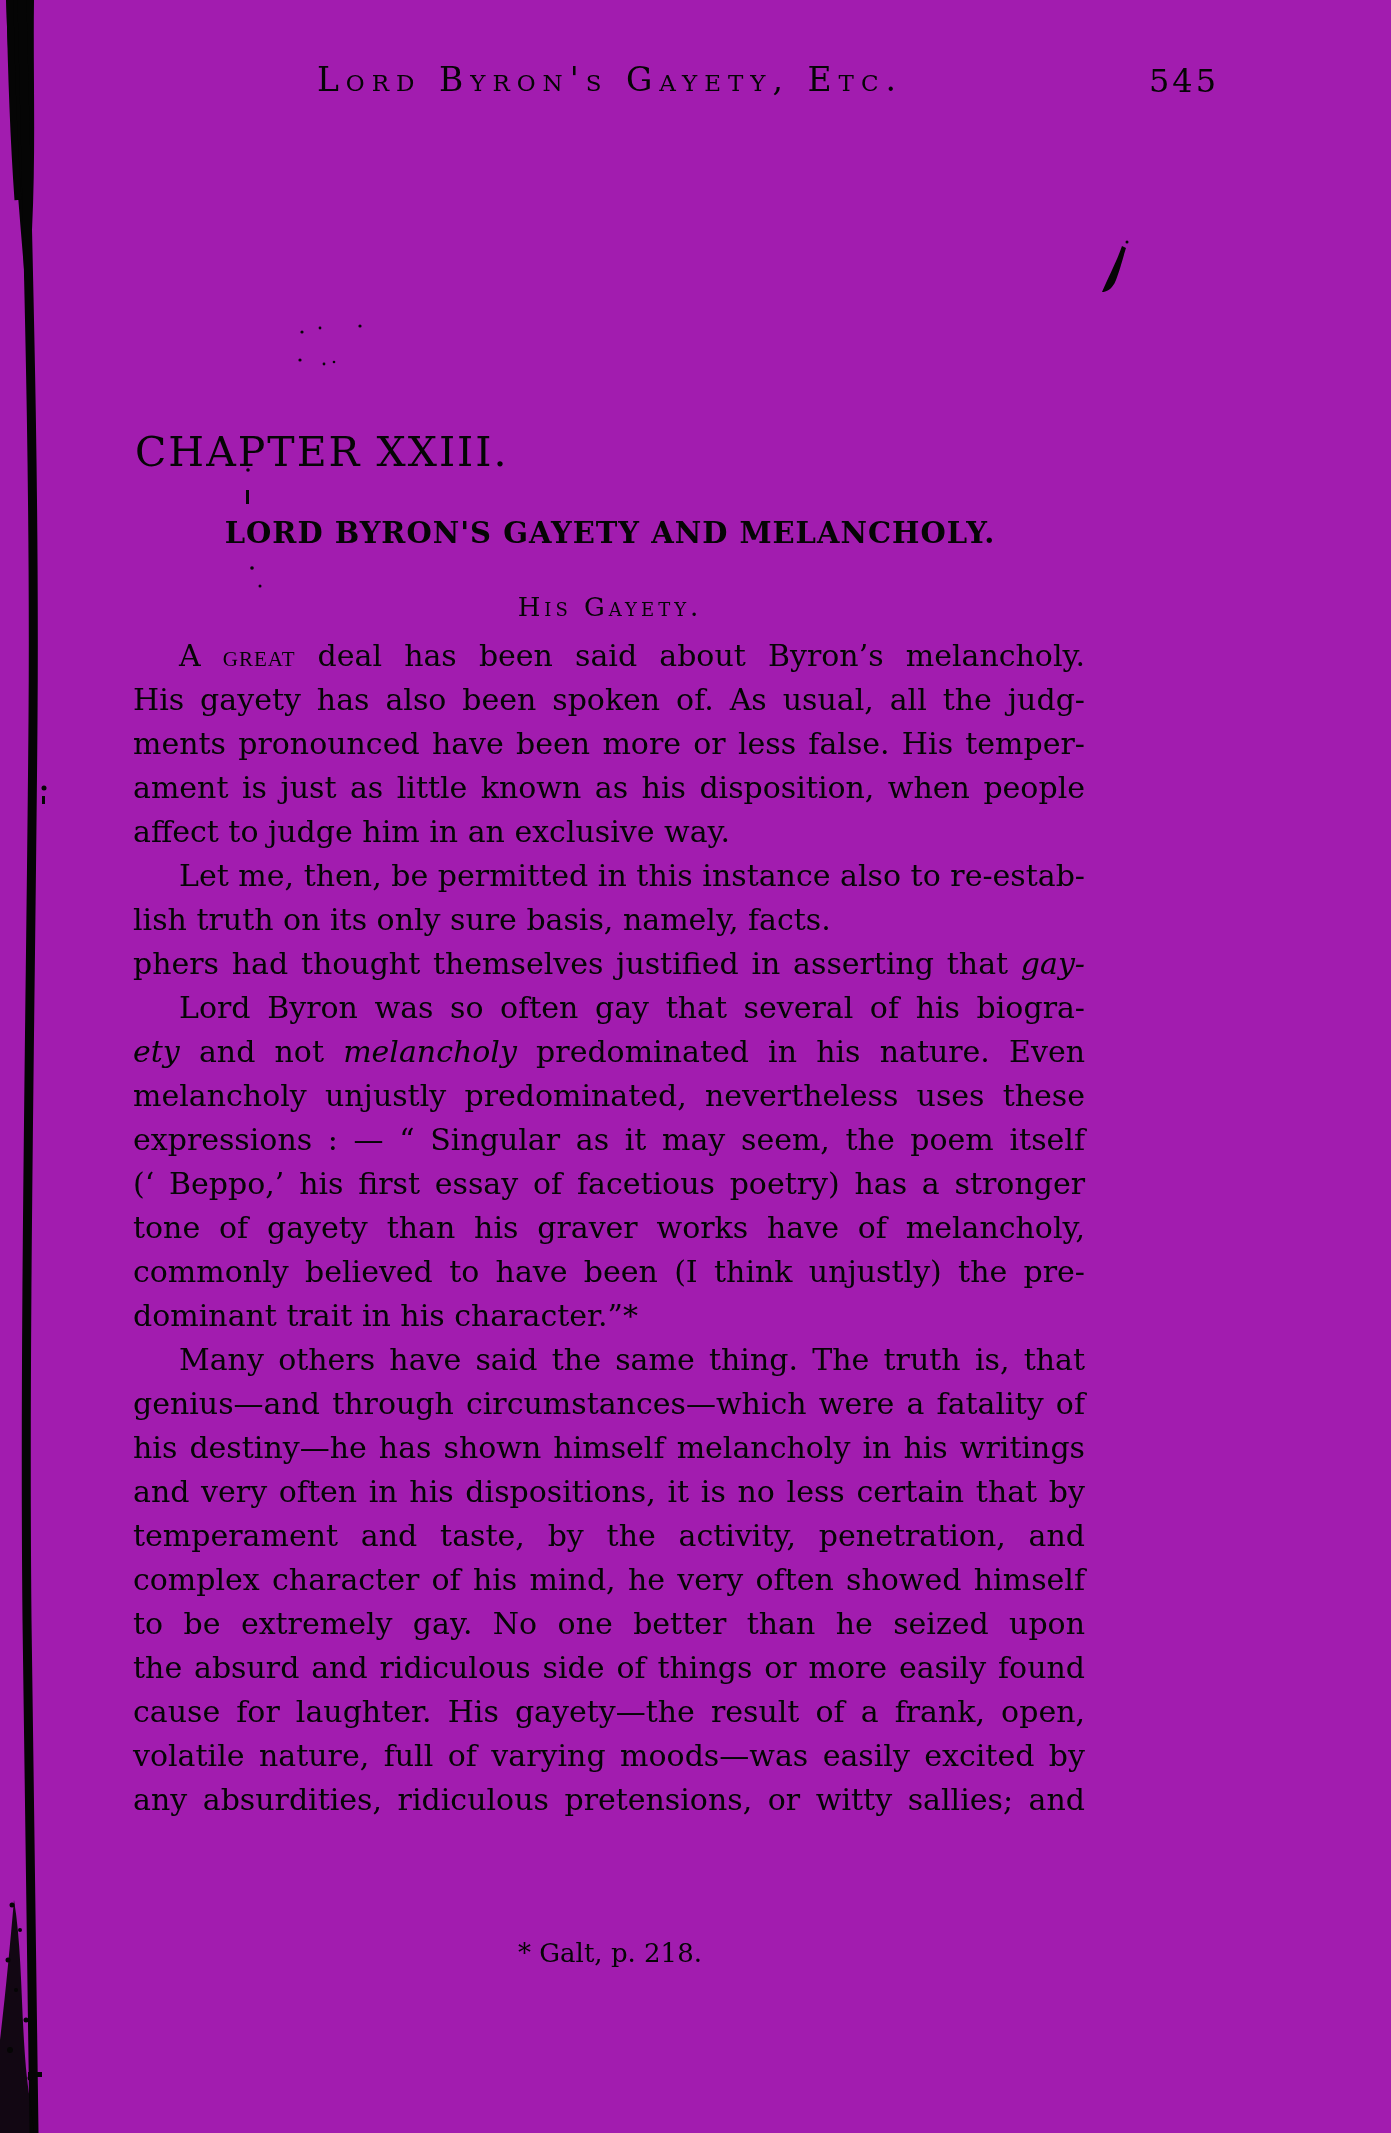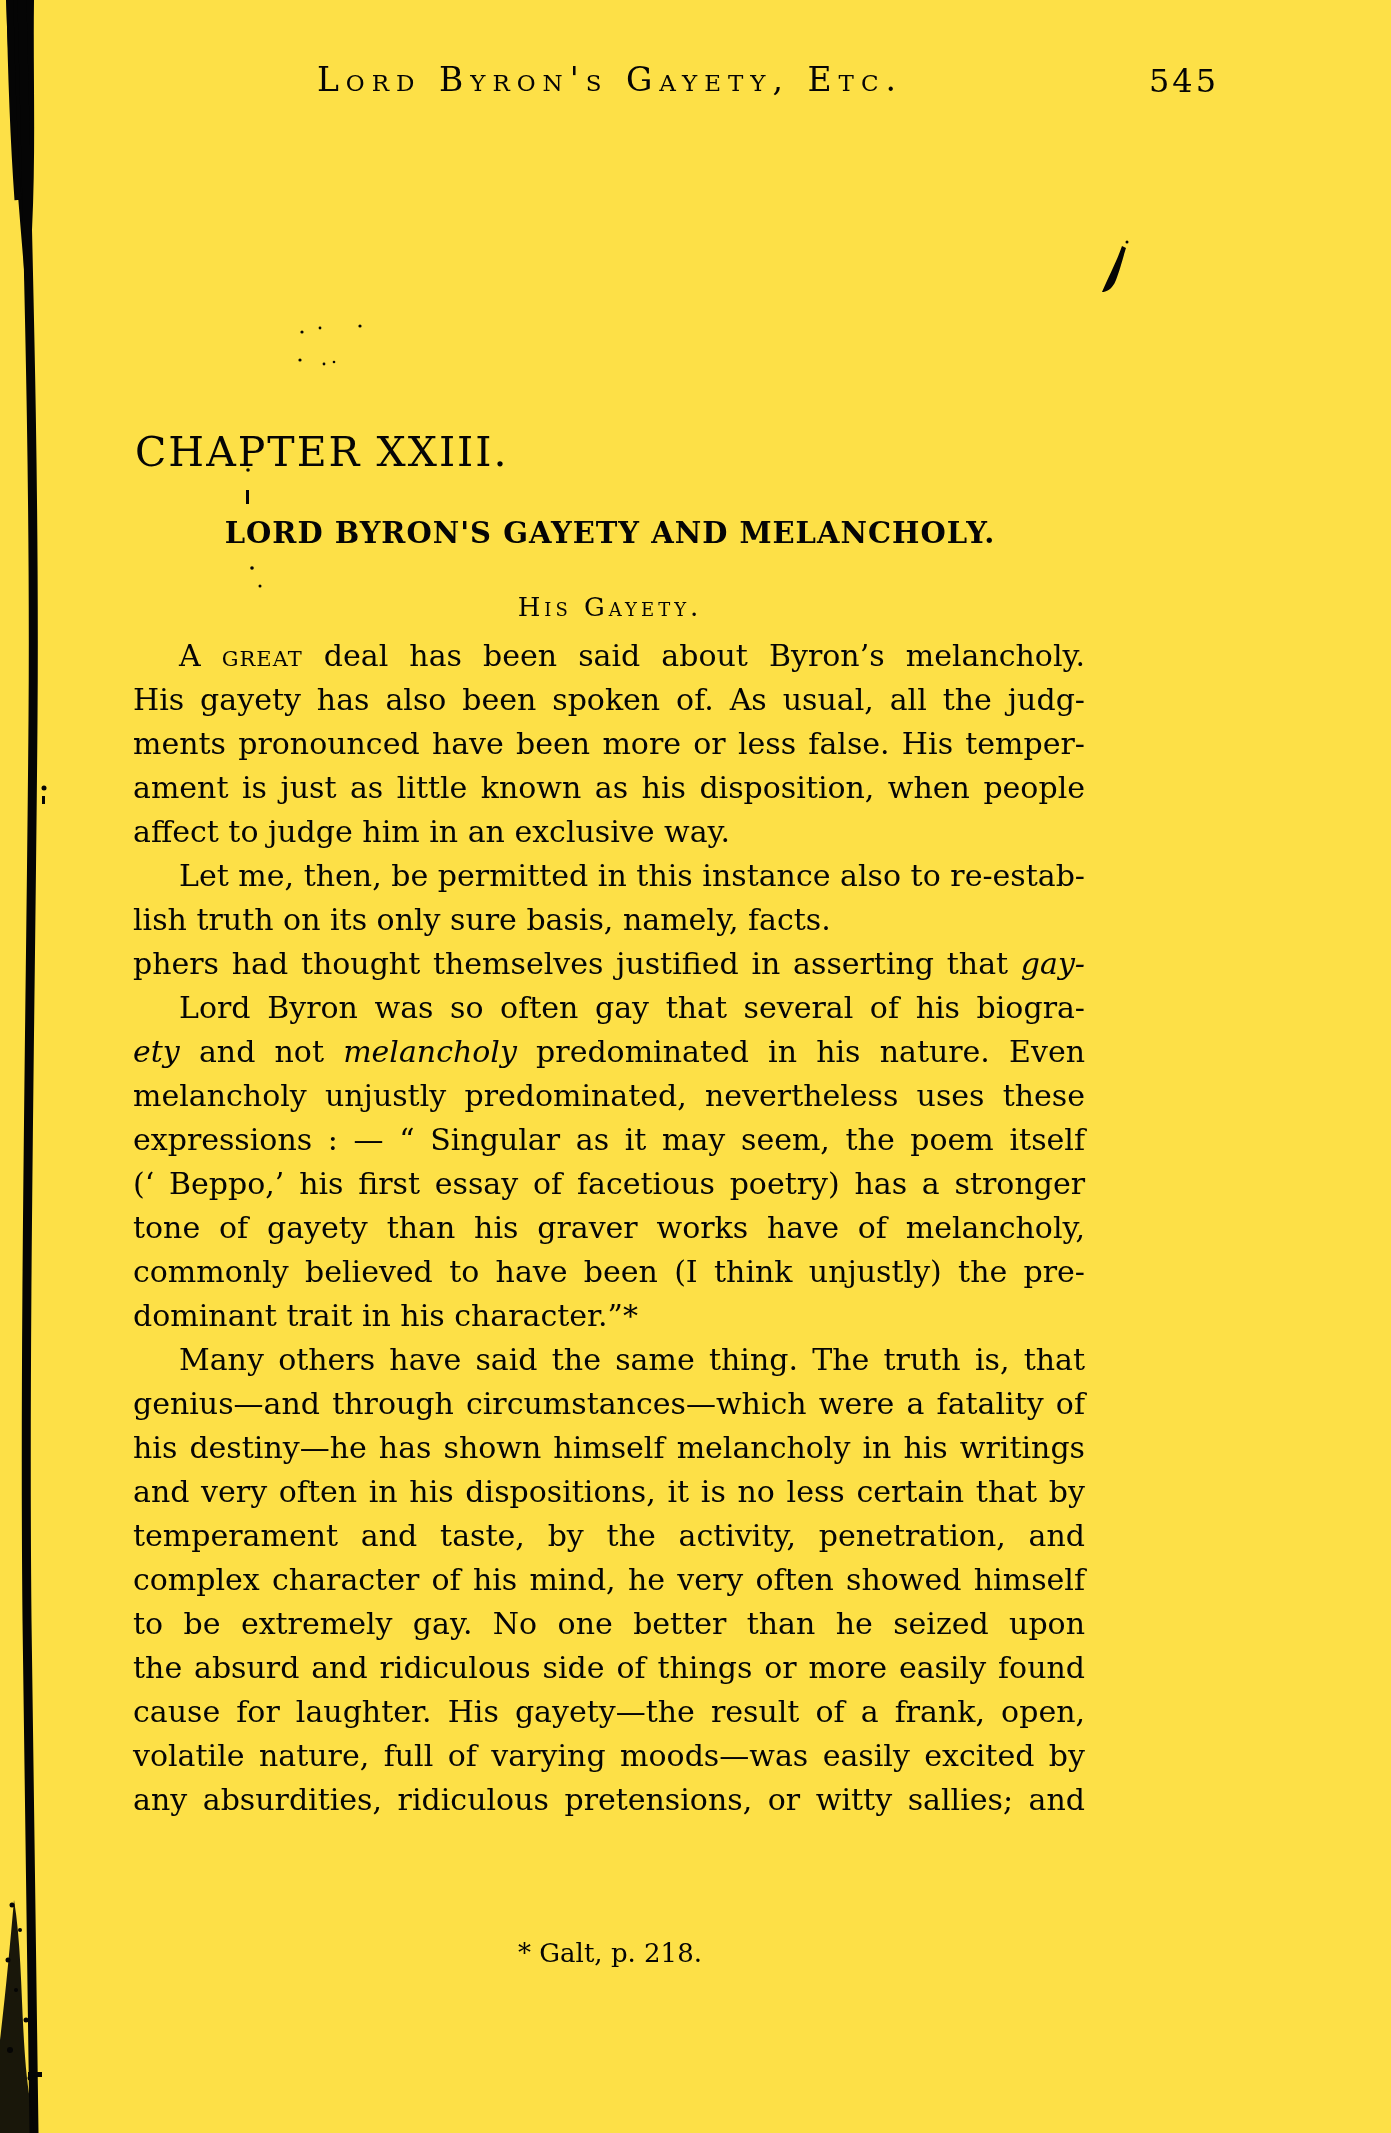--- a/index.html
+++ b/index.html
@@ -4,21 +4,21 @@
 <style>
   html, body {
     margin: 0; padding: 0;
     width: 1391px; height: 2133px;
     background: #ffffff;
     overflow: hidden;
   }
   #page {
     position: relative;
     width: 1391px; height: 2133px;
-    background: #fde047;
+    background: #a21caf;
     color: #050505;
     font-family: "DejaVu Serif", "Liberation Serif", serif;
   }
   
   #binding-edge {
     position: absolute; left: 0; top: 0;
     width: 130px; height: 2133px;
     pointer-events: none;
   }
   .ink-mark { position: absolute; pointer-events: none; }
@@ -63,21 +63,21 @@
   }
   .bline {
     text-align: justify;
     text-align-last: justify;
     height: 44px;
     white-space: normal;
   }
   .bline.last { text-align-last: left; }
   .bline.indent { text-indent: 46px; }
   .it { font-style: italic; }
-  .sc { font-variant: small-caps; letter-spacing: 1px; }
+  .sc { font-variant: small-caps; letter-spacing: 1px; font-family: Liberation Serif, serif; }
   
   #footnote {
     position: absolute; left: 135px; top: 1938px; width: 950px;
     text-align: center;
     font-size: 26px;
   }
 </style>
 </head>
 <body>
 

